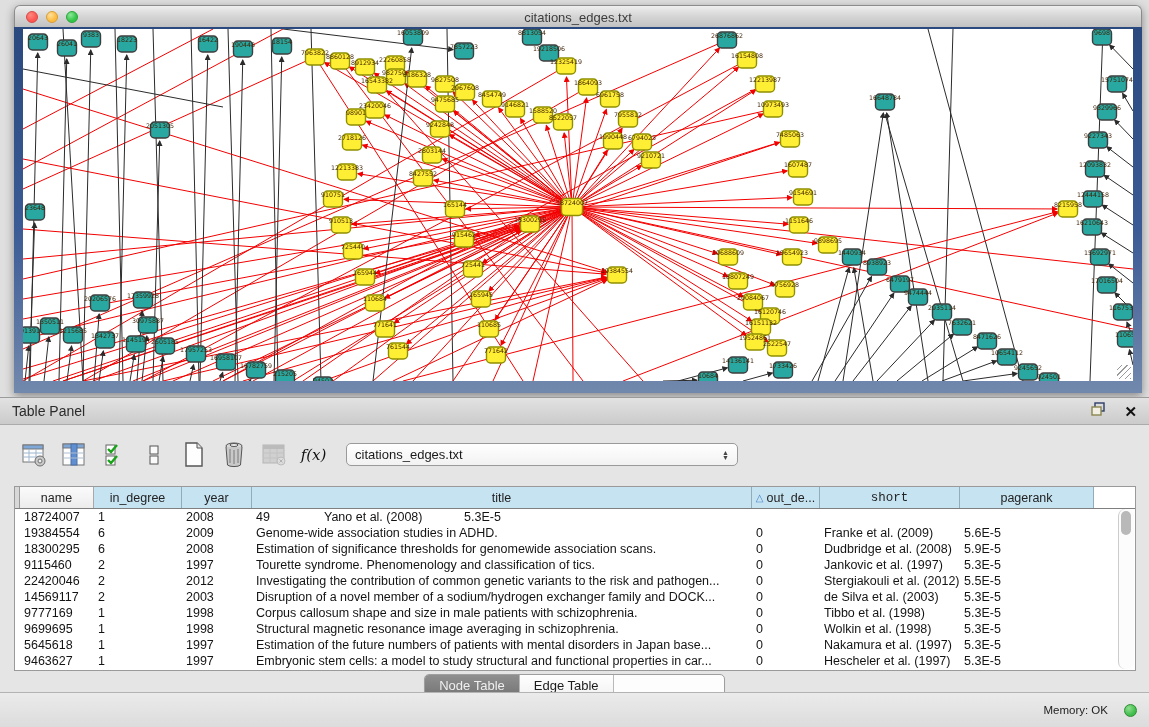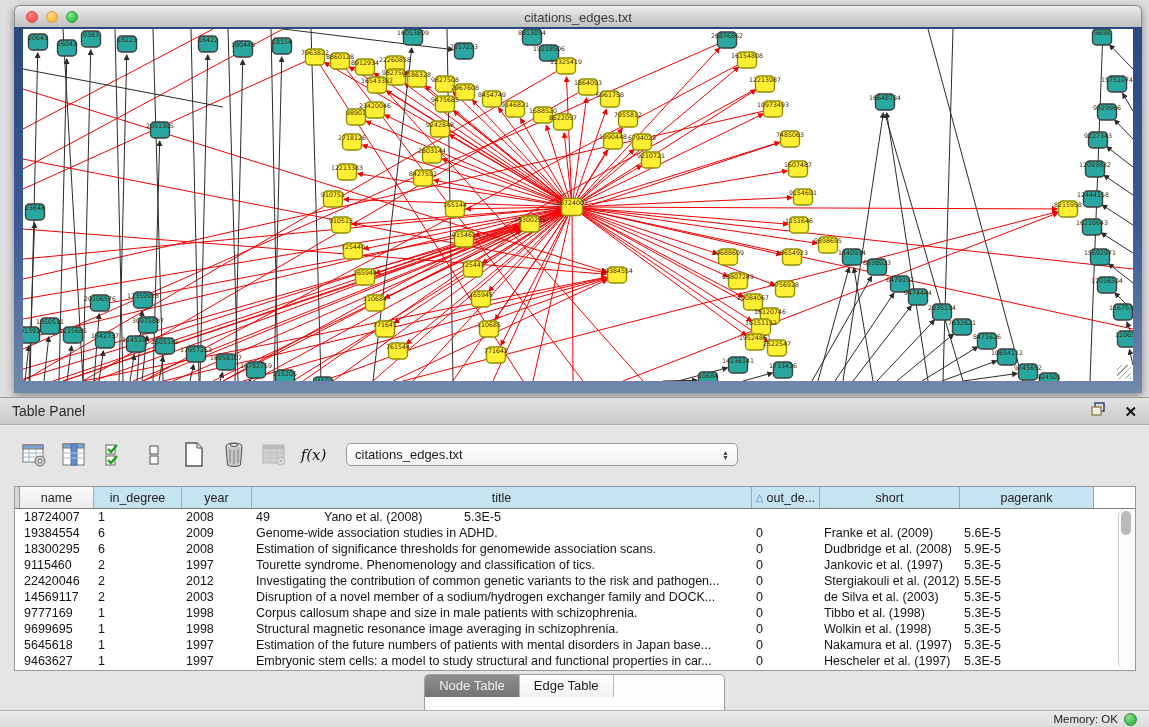--- a/index.html
+++ b/index.html
@@ -60,23 +60,23 @@
   .vthumb{position:absolute;left:2px;top:2px;width:10px;height:24px;background:#B9B9B9;border-radius:6px;}
 
   .tabs{position:absolute;left:0;top:277px;width:100%;display:flex;justify-content:center;}
   .seg{display:flex;border:1px solid #9E9E9E;border-radius:5px;overflow:hidden;
     background:#FDFDFD;box-shadow:0 1px 1px rgba(0,0,0,.15);}
   .seg-btn{font-size:13px;padding:2px 14px;height:18px;line-height:17px;color:#1c1c1c;
     border-right:1px solid #B9B9B9;background:linear-gradient(#FFF,#F1F1F1);}
   .seg-btn:last-child{border-right:none;margin-top:44px;}
   .seg-btn.selected{background:linear-gradient(#8F8F8F,#747474);color:#EFEFEF;}
 
-  .statusbar{position:absolute;left:0;bottom:0;width:100%;height:17px;
+  .statusbar{position:absolute;left:0;bottom:0;width:100%;height:35px;
     border-top:1px solid #B3B3B3;background:linear-gradient(#EBEBEB,#DCDCDC);
-    display:flex;align-items:center;justify-content:flex-end;padding-right:12px;box-sizing:border-box;gap:6px;}
+    display:flex;align-items:center;justify-content:flex-end;padding-right:12px;box-sizing:border-box;gap:16px;}
   .mem-label{font-size:11.5px;color:#222;}
   .mem-dot{width:13px;height:13px;border-radius:50%;
     background:radial-gradient(circle at 35% 30%,#8FE08F,#3FBD4A 65%);border:1px solid #2E8B33;box-sizing:border-box;}
 </style>
 </head>
 <body>
 
 <div id="net-window">
   <div class="titlebar">
     <div class="lights">
@@ -829,21 +829,21 @@
         <div class="th" style="width: 70px;">
           <span>year</span>
         </div>
         <div class="th" style="width: 500px;">
           <span>title</span>
         </div>
         <div class="th" style="width: 68px;">
           <span class="sort-glyph">△</span>
           <span>out_de...</span>
         </div>
-        <div class="th" style="width: 140px;">
+        <div class="th" style="width: 140px; font-family: Liberation Mono, monospace;">
           <span>short</span>
         </div>
         <div class="th" style="width: 134px;">
           <span>pagerank</span>
         </div>
       </div>
     <div class="tbody" id="tbody">
         <div class="tr">
           <div style="width: 4px;"></div>
           <div class="td" style="width: 74px;">18724007</div>

